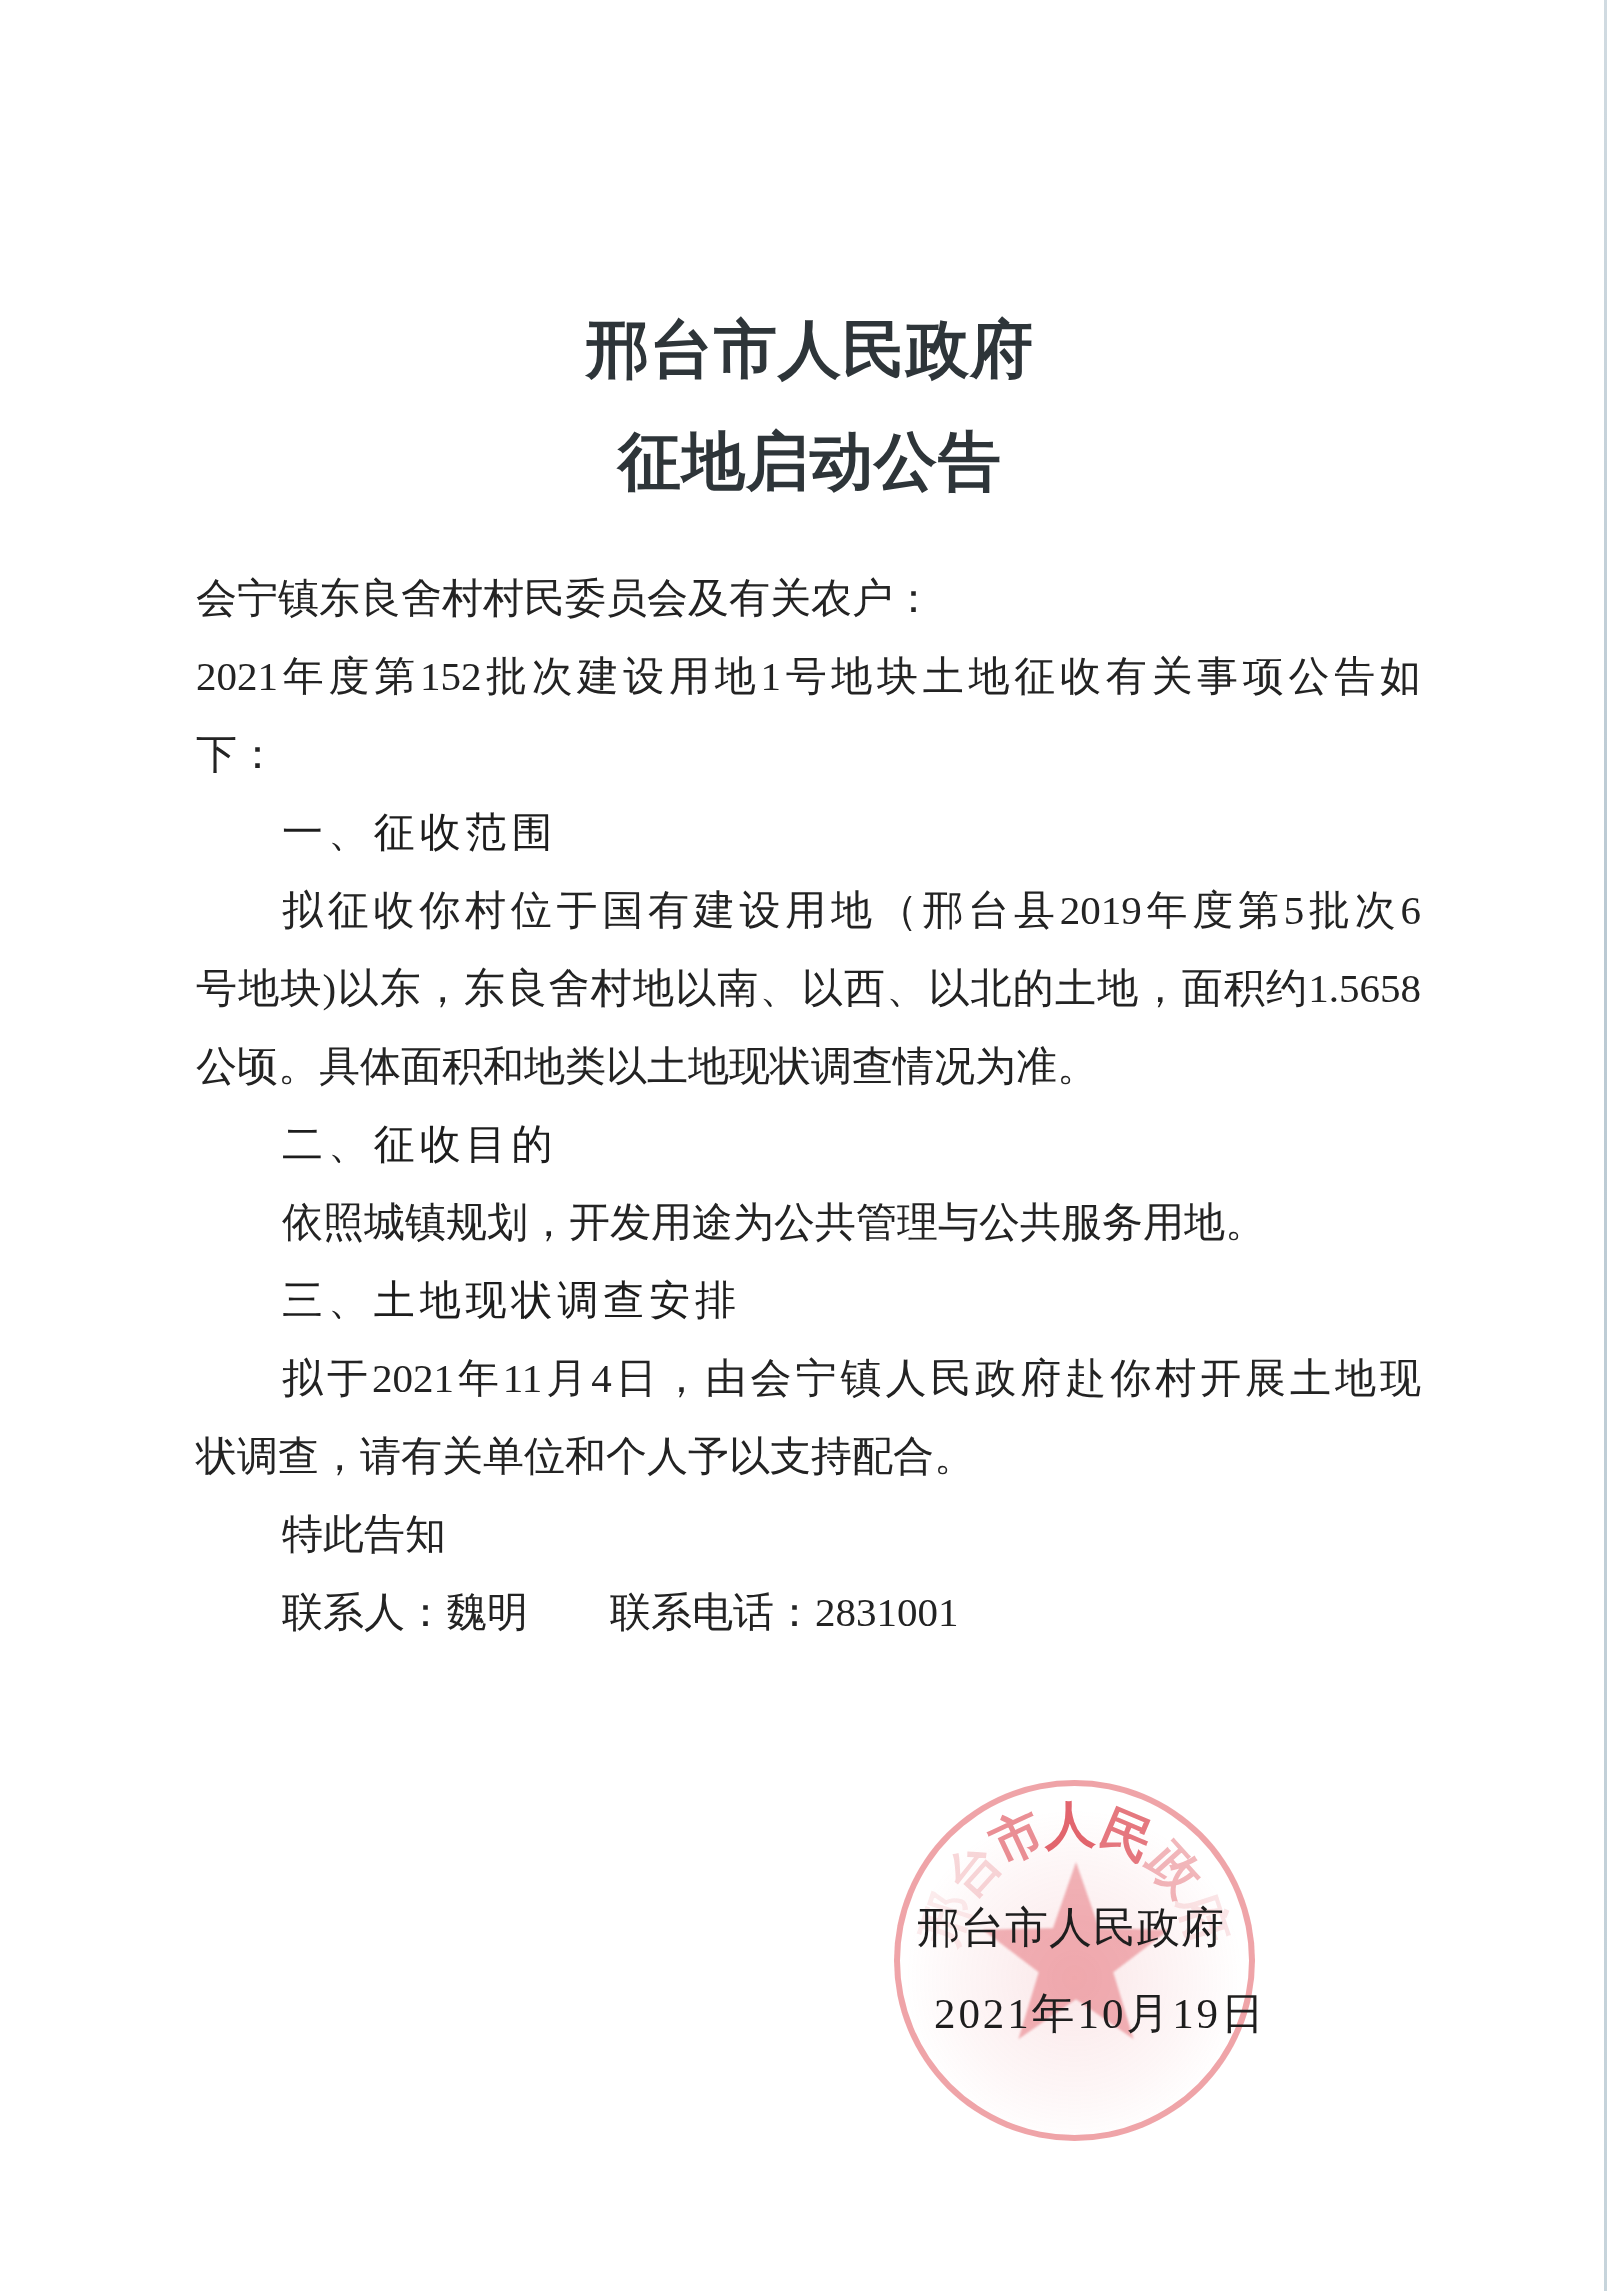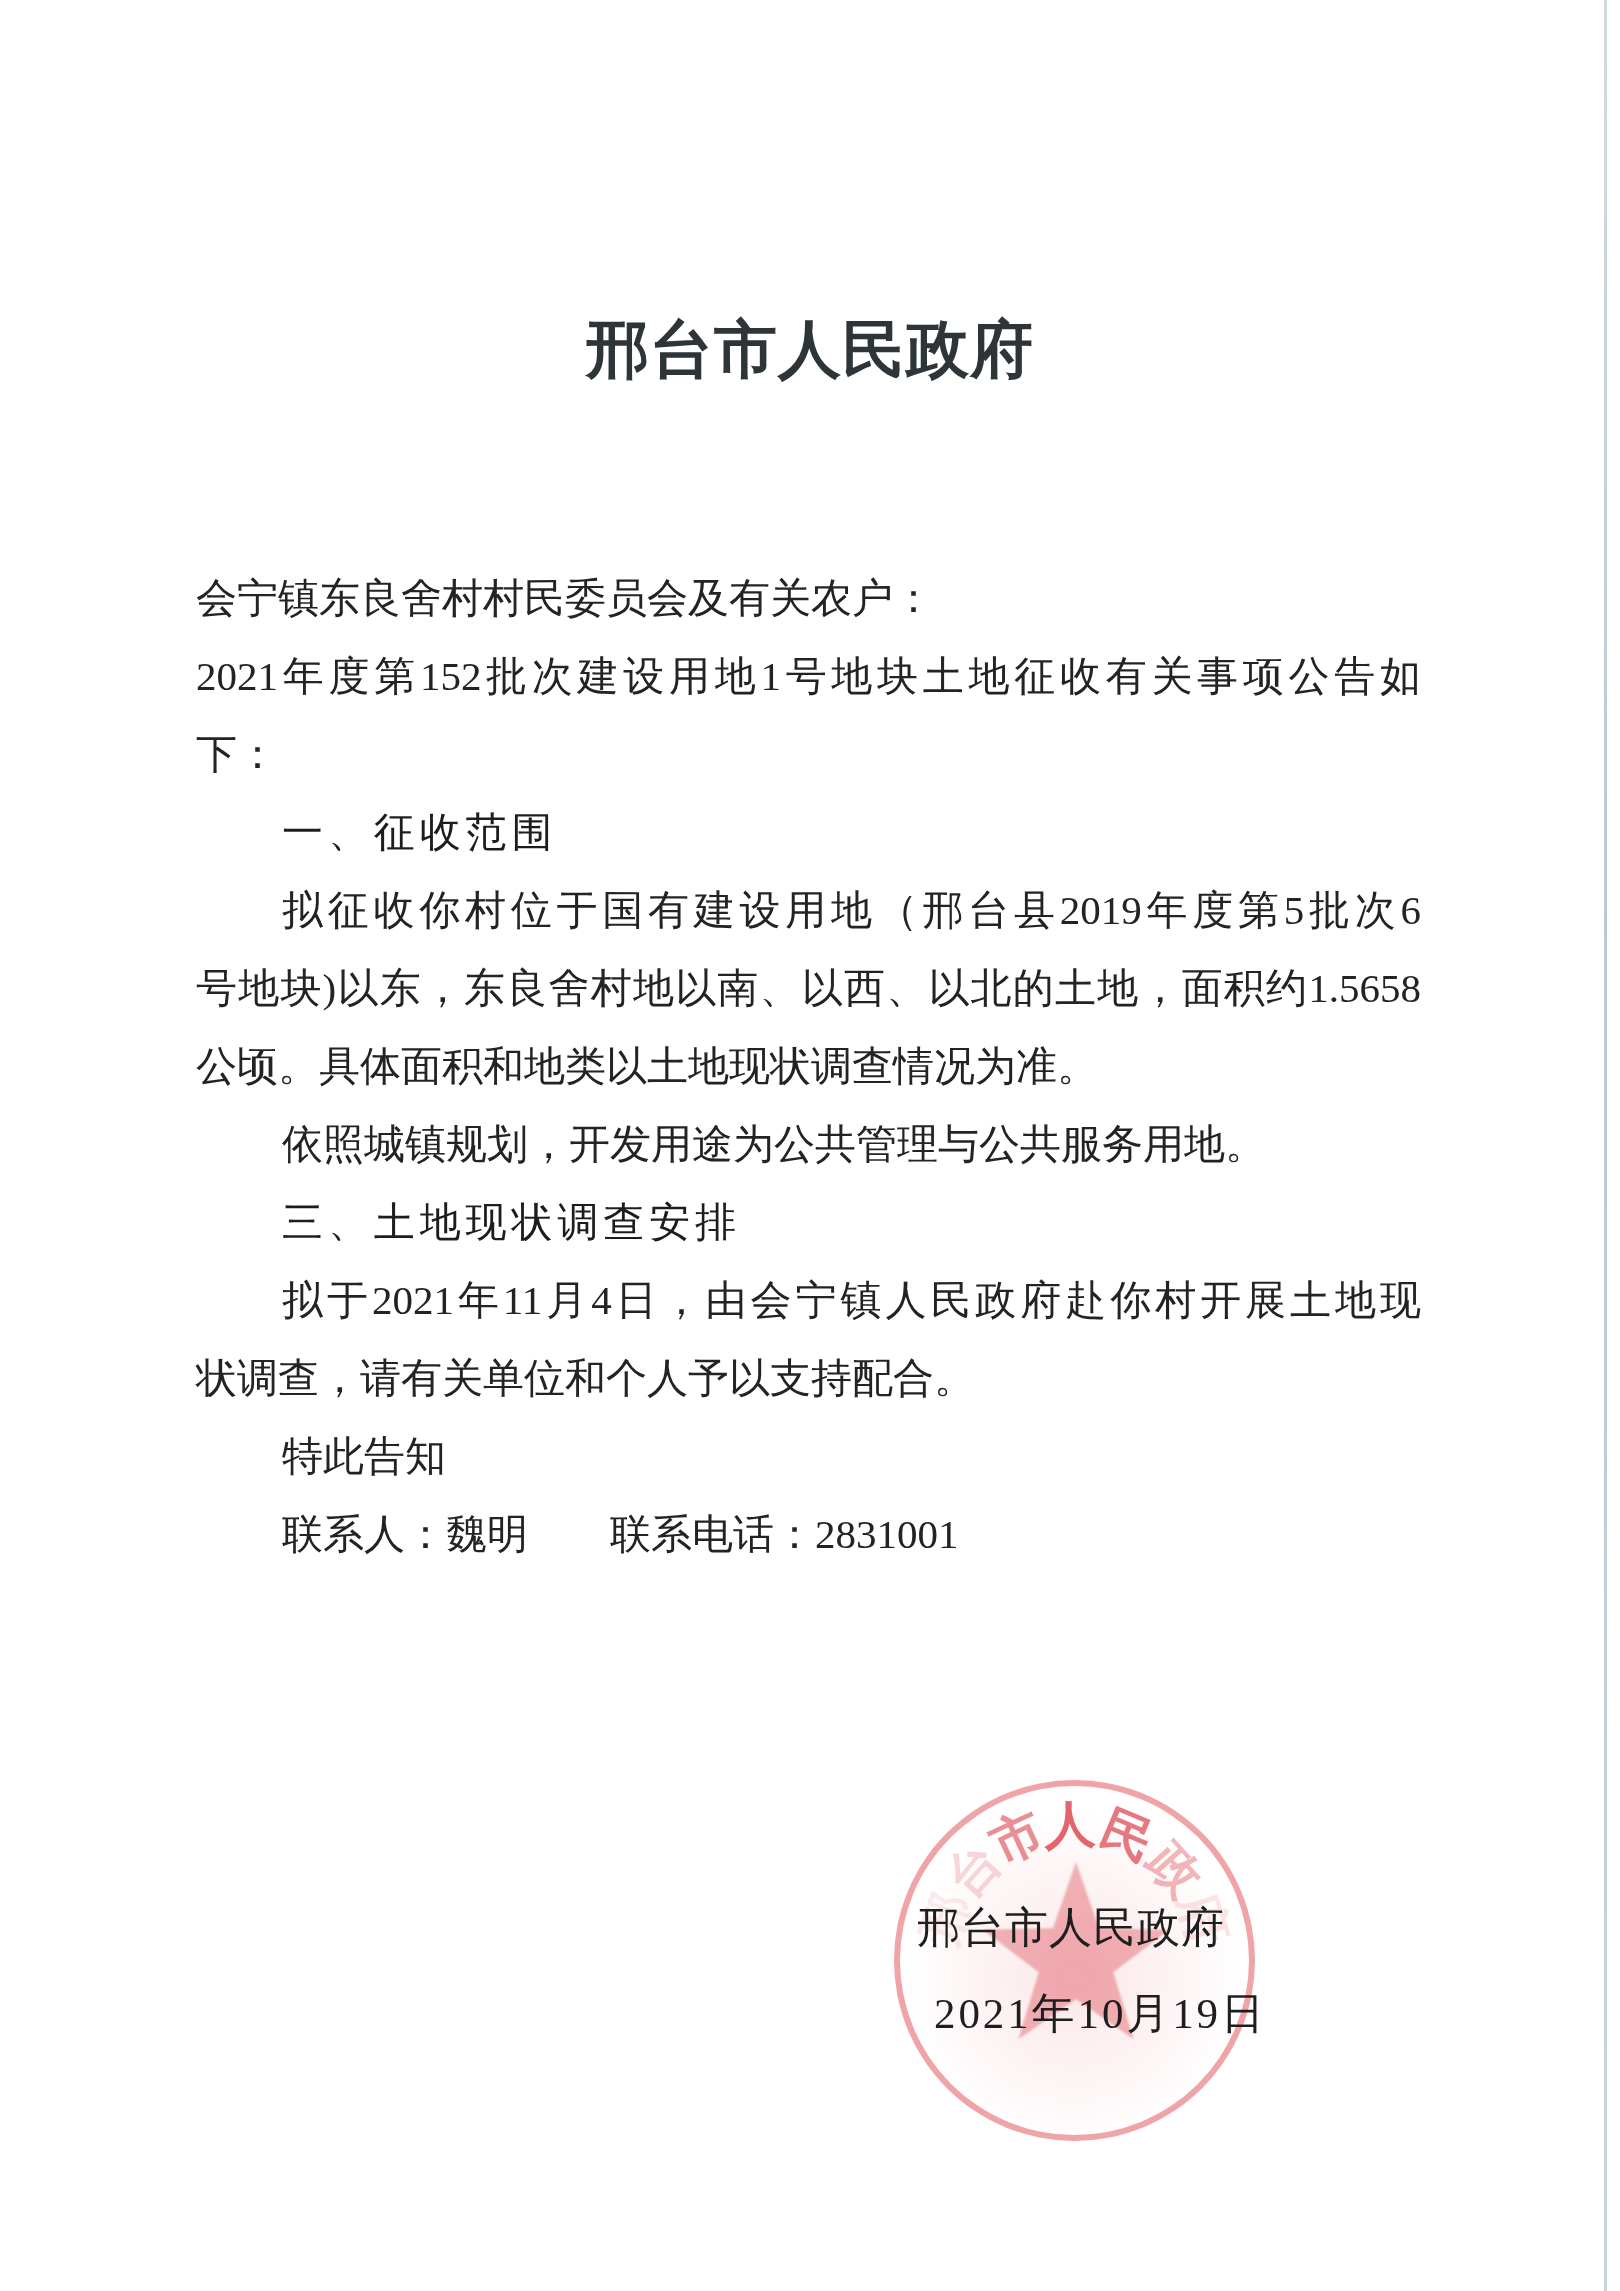--- a/index.html
+++ b/index.html
@@ -69,30 +69,32 @@
   .a5{transform:rotate(48deg)  translateY(-135px);opacity:.40;}
   .a6{transform:rotate(72deg)  translateY(-135px);opacity:.14;}
 </style>
 </head>
 <body>
 
 <div class="scan-edge"></div>
 
 <div class="title">
   <div>邢台市人民政府</div>
+  <div>征地启动公告</div>
 </div>
 
 <div class="body-block">
   <div class="line">会宁镇东良舍村村民委员会及有关农户：</div>
   <div class="line just">2021年度第152批次建设用地1号地块土地征收有关事项公告如</div>
   <div class="line">下：</div>
   <div class="line ind head">一、征收范围</div>
   <div class="line ind just">拟征收你村位于国有建设用地（邢台县2019年度第5批次6</div>
   <div class="line just">号地块)以东，东良舍村地以南、以西、以北的土地，面积约1.5658</div>
   <div class="line">公顷。具体面积和地类以土地现状调查情况为准。</div>
+  <div class="line ind head">二、征收目的</div>
   <div class="line ind">依照城镇规划，开发用途为公共管理与公共服务用地。</div>
   <div class="line ind head">三、土地现状调查安排</div>
   <div class="line ind just">拟于2021年11月4日，由会宁镇人民政府赴你村开展土地现</div>
   <div class="line">状调查，请有关单位和个人予以支持配合。</div>
   <div class="line ind">特此告知</div>
   <div class="line ind">联系人：魏明　　联系电话：2831001</div>
 </div>
 
 <div class="signature">
   <div class="sig-name">邢台市人民政府</div>

